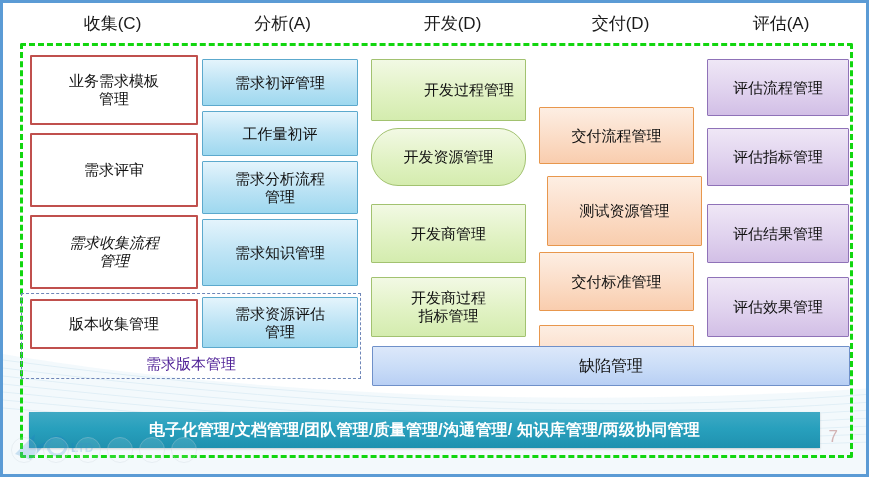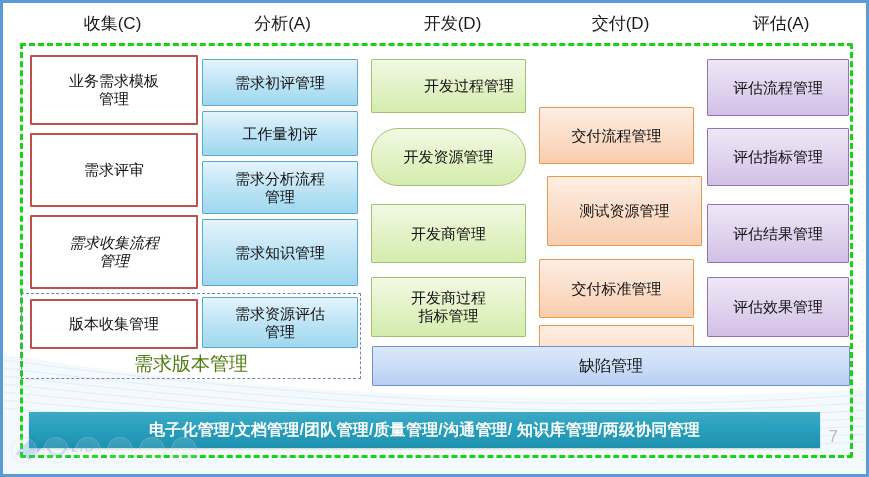--- a/index.html
+++ b/index.html
@@ -78,21 +78,21 @@
   
   #version-group{
     position:absolute;left:18px;top:290px;width:340px;height:86px;
     box-sizing:border-box;
     border:1px dashed #6f86b8;
     background:transparent;
   }
   #version-group-label{
     position:absolute;left:18px;top:348px;width:340px;height:26px;
     display:flex;align-items:center;justify-content:center;
-    font-size:19px;color:#4d7c0f;
+    font-size:15px;color:#4c1d95;
   }
 
   
   #platform-bar{
     position:absolute;left:26px;top:409px;width:791px;height:36px;
     background:linear-gradient(180deg,#3fa9c4 0%,#28a0bd 45%,#1f91af 100%);
     display:flex;align-items:center;justify-content:center;
     color:#ffffff;font-size:16px;font-weight:bold;
     letter-spacing:.2px;
     box-shadow:0 1px 2px rgba(0,0,0,.18);
@@ -165,40 +165,40 @@
   <div class="node c-analyze" style="left:199px;top:216px;width:156px;height:67px;">
     <span>需求知识管理</span>
   </div>
   <div class="node c-analyze" style="left:199px;top:294px;width:156px;height:51px;">
     <span>需求资源评估<br>管理</span>
   </div>
 
   <div id="version-group"></div>
   <div id="version-group-label">需求版本管理</div>
 
-  <div class="node c-dev" style="left:368px;top:56px;width:155px;height:54px;padding-left:45px;">
+  <div class="node c-dev" style="left:368px;top:56px;width:155px;height:62px;padding-left:45px;">
     <span>开发过程管理</span>
   </div>
   <div class="node c-dev" style="left:368px;top:125px;width:155px;height:58px;border-radius:27px;">
     <span>开发资源管理</span>
   </div>
   <div class="node c-dev" style="left:368px;top:201px;width:155px;height:59px;">
     <span>开发商管理</span>
   </div>
   <div class="node c-dev" style="left:368px;top:274px;width:155px;height:60px;">
     <span>开发商过程<br>指标管理</span>
   </div>
 
   <div class="node c-deliver" style="left:536px;top:56px;width:155px;height:57px;">
     <span>交付流程管理</span>
   </div>
   <div class="node c-deliver" style="left:544px;top:125px;width:155px;height:70px;">
     <span>测试资源管理</span>
   </div>
-  <div class="node c-deliver" style="left:536px;top:208px;width:155px;height:59px;">
+  <div class="node c-deliver" style="left:536px;top:201px;width:155px;height:59px;">
     <span>交付标准管理</span>
   </div>
   <div class="node c-deliver" style="left:536px;top:274px;width:155px;height:60px;">
     <span>交付物管理</span>
   </div>
 
   <div class="node c-eval" style="left:704px;top:56px;width:142px;height:57px;">
     <span>评估流程管理</span>
   </div>
   <div class="node c-eval" style="left:704px;top:125px;width:142px;height:58px;">

